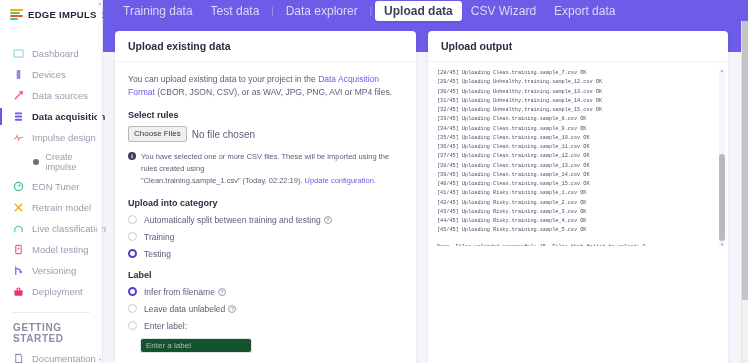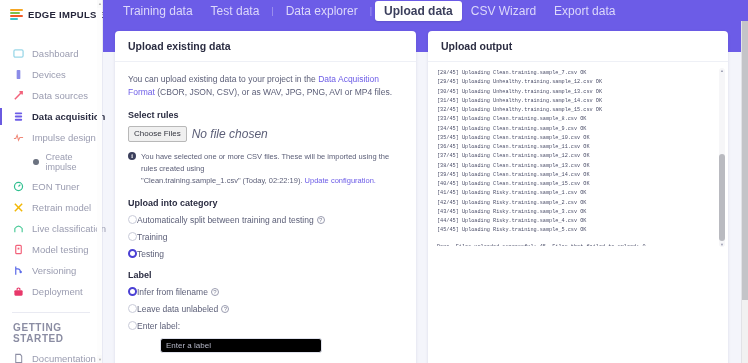--- a/index.html
+++ b/index.html
@@ -73,44 +73,44 @@
   .desc { font-size:8.5px; line-height:1.55; color:#5b5e77; }
   .lnk { color:#6c5ce7; }
 
   .sect-title { font-size:9px; font-weight:bold; color:#2b2d42; margin:11px 0 6px 0; }
 
   .filerow { display:flex; align-items:center; gap:5px; margin-top:2px; }
   .choose-btn {
     font-size:8px; color:#33353f; background:#f0f0f0;
     border:1px solid #b8b8b8; border-radius:2px; padding:2px 5px; line-height:1.2;
   }
-  .nofile { font-size:12px; color:#5b5e77;font-style:italic; }
+  .nofile { font-size:10px; color:#5b5e77; }
 
   .note { display:flex; gap:5px; margin-top:9px; }
   .note-ico {
     width:8px; height:8px; border-radius:50%; background:#3b3f5c; color:#fff;
     font-size:6px; font-weight:bold; display:flex; align-items:center; justify-content:center;
     flex:0 0 8px; margin-top:1px; font-family:"Liberation Serif", serif;
   }
   .note-txt { font-size:7.5px; line-height:1.6; color:#5b5e77; }
 
-  .radio-row { display:flex; align-items:center; margin:7px 0; }
+  .radio-row { display:flex; align-items:center; gap:7px; margin:7px 0; }
   .radio {
     width:9px; height:9px; border-radius:50%; border:1px solid #c9cbd9;
     background:#fff; flex:0 0 9px; position:relative;
   }
   .radio.on { border:2.5px solid #4b40d4; background:#fff; }
   .radio-lbl { font-size:8.5px; color:#5b5e77; display:flex; align-items:center; gap:3px; }
   .qm {
     width:8px; height:8px; border:1px solid #9a9cb0; border-radius:50%;
     font-size:6px; line-height:6px; text-align:center; color:#7b7e95; display:inline-block;
   }
   .label-input {
-    margin-left:32px; margin-top:2px; width:162px; height:15px;
-    border:1px solid #dfe1ec; border-radius:3px; background:#000000;
+    margin-left:12px; margin-top:2px; width:112px; height:15px;
+    border:1px solid #dfe1ec; border-radius:3px; background:#14532d;
     font-size:8px; color:#b4b6c6; padding:0 5px; display:flex; align-items:center;
   }
 
   
   .right-card { width:300px; }
   .log-wrap { position:relative; padding:7px 9px 7px 9px; height:191px; }
   .log {
     font-family:"Liberation Mono", monospace;
     font-size:5.2px; line-height:1.78; color:#4a4d68;
     white-space:pre; overflow:hidden; height:177px;

